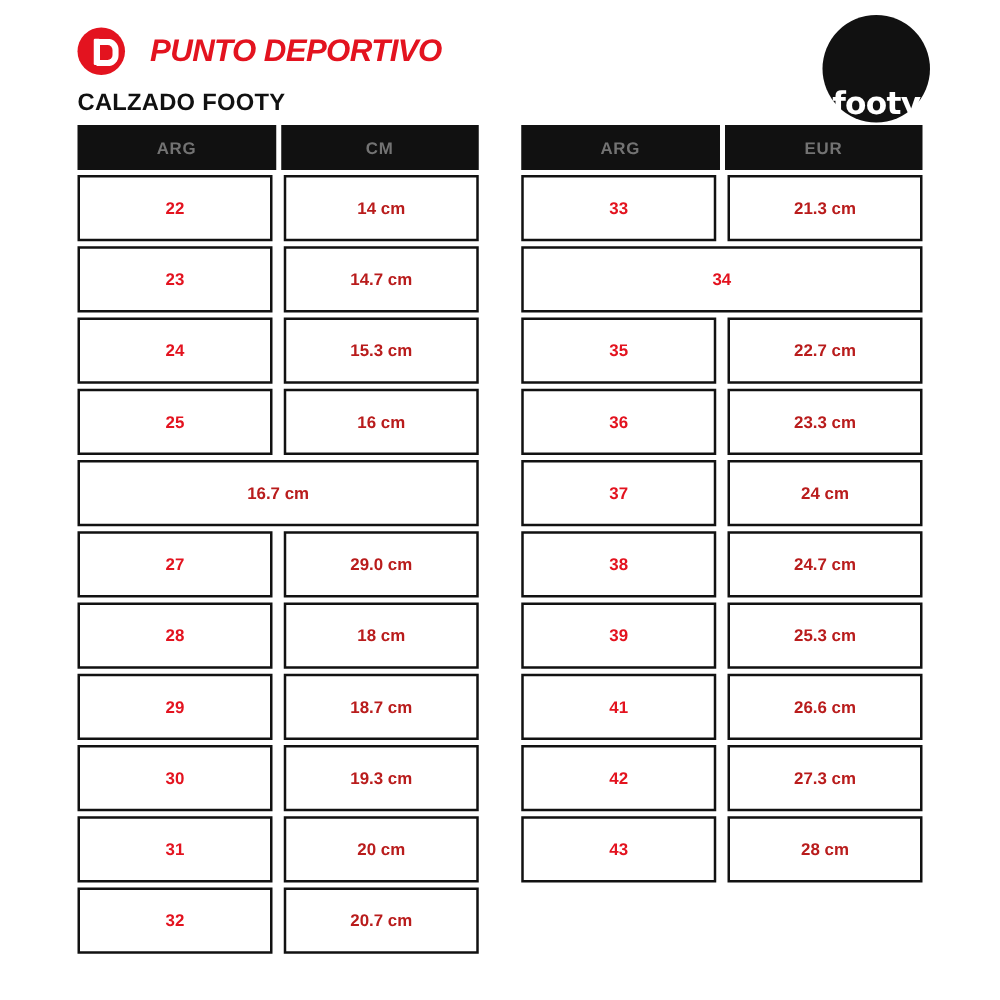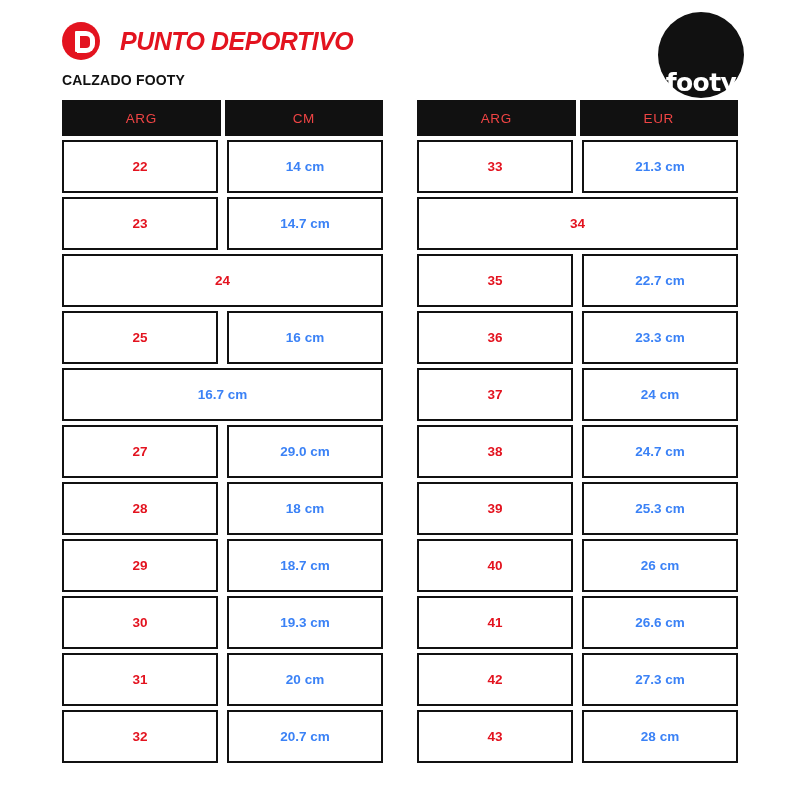--- a/index.html
+++ b/index.html
@@ -61,21 +61,21 @@
   }
   .brand-name {
     font-size: 25px;
     font-weight: bold;
     font-style: italic;
     letter-spacing: -0.5px;
     color: #e3131f;
   }
   .sub-title {
     margin-top: 12px;
-    font-size: 14px;
+    font-size: 19px;
     font-weight: bold;
     color: #111111;
     letter-spacing: 0.2px;
   }
 
   
   .footy-logo {
     position: absolute;
     top: 12px;
     right: 56px;
@@ -112,42 +112,42 @@
     gap: 4px;
   }
   .thead {
     display: flex;
     gap: 4px;
   }
   .th {
     flex: 1;
     height: 36px;
     background: #111111;
-    color: #ef4444;
+    color: #737373;
     font-size: 13.5px;
-    font-weight: normal;
+    font-weight: bold;
     letter-spacing: 0.6px;
     display: flex;
     align-items: center;
     justify-content: center;
   }
   .row {
     display: flex;
     gap: 9px;
   }
   .cell {
     flex: 1;
     height: 53px;
     border: 2px solid #111111;
     display: flex;
     align-items: center;
     justify-content: center;
     font-size: 13.5px;
     font-weight: bold;
-    color: #3b82f6;
+    color: #b91c1c;
   }
   .cell.accent {
     color: #e3131f;
   }
 </style>
 </head>
 <body>
 
 <div class="page">
 
@@ -173,20 +173,21 @@
       <div class="row">
         <div class="cell accent">22</div>
         <div class="cell">14 cm</div>
       </div>
       <div class="row">
         <div class="cell accent">23</div>
         <div class="cell">14.7 cm</div>
       </div>
       <div class="row">
         <div class="cell accent">24</div>
+        <div class="cell">15.3 cm</div>
       </div>
       <div class="row">
         <div class="cell accent">25</div>
         <div class="cell">16 cm</div>
       </div>
       <div class="row">
         <div class="cell">16.7 cm</div>
       </div>
       <div class="row">
         <div class="cell accent">27</div>
@@ -240,24 +241,20 @@
       </div>
       <div class="row">
         <div class="cell accent">38</div>
         <div class="cell">24.7 cm</div>
       </div>
       <div class="row">
         <div class="cell accent">39</div>
         <div class="cell">25.3 cm</div>
       </div>
       <div class="row">
-        <div class="cell accent">40</div>
-        <div class="cell">26 cm</div>
-      </div>
-      <div class="row">
         <div class="cell accent">41</div>
         <div class="cell">26.6 cm</div>
       </div>
       <div class="row">
         <div class="cell accent">42</div>
         <div class="cell">27.3 cm</div>
       </div>
       <div class="row">
         <div class="cell accent">43</div>
         <div class="cell">28 cm</div>

